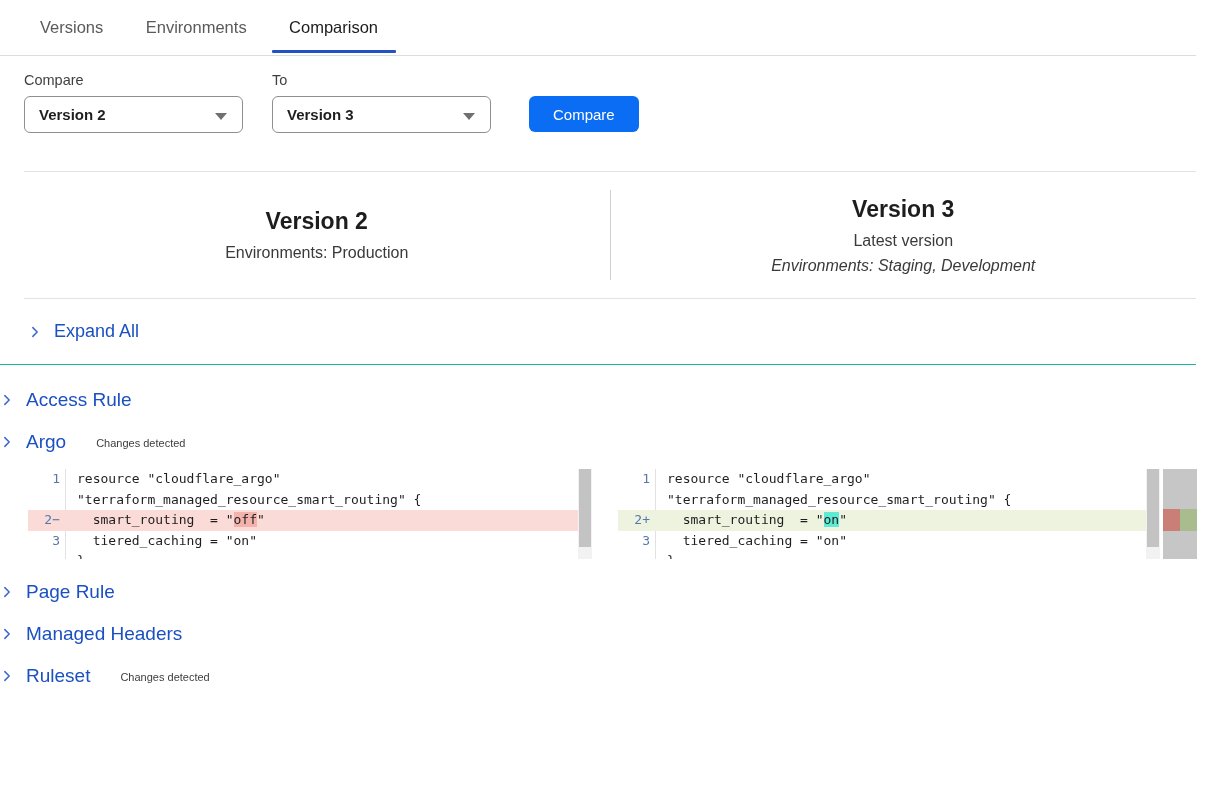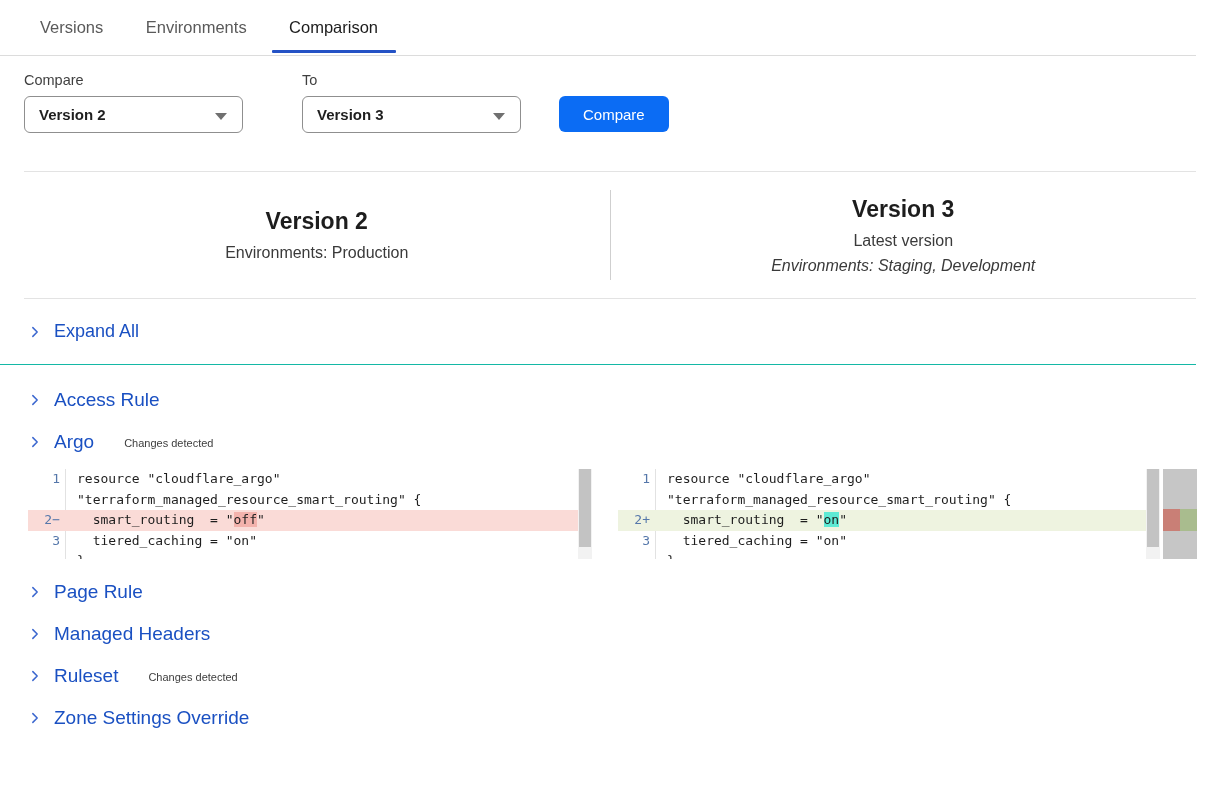--- a/index.html
+++ b/index.html
@@ -22,21 +22,21 @@
   .form-row { display: flex; align-items: flex-end; padding: 16px 0 0 24px; }
   .field { display: flex; flex-direction: column; }
   .field-label { font-size: 14.5px; color: #3f3f3f; margin-bottom: 8px; }
   .select-box { position: relative; width: 219px; height: 37px; border: 1px solid #8f8f8f;
     border-radius: 6px; background: #fff; display: flex; align-items: center;
     padding: 0 14px; cursor: pointer; }
   .select-value { font-size: 15px; font-weight: 700; color: #1f1f1f; }
   .caret-down { position: absolute; right: 15px; top: 16px; width: 0; height: 0;
     border-left: 6px solid transparent; border-right: 6px solid transparent;
     border-top: 7px solid #707070; }
-  .field + .field { margin-left: 59px; }
+  .field + .field { margin-left: 29px; }
   .btn-primary { margin-left: 38px; height: 36px; padding: 0 24px; border: none;
     border-radius: 6px; background: #0b6cf4; color: #ffffff; font-size: 15px;
     font-family: "Liberation Sans", sans-serif; cursor: pointer; margin-bottom: 1px; }
 
   .hr { height: 1px; background: #e3e3e3; margin: 0 28px 0 24px; }
   .hr-top { margin-top: 38px; }
 
   
   .version-headers { display: flex; align-items: stretch; height: 126px;
     margin: 0 28px 0 24px; }
@@ -48,21 +48,21 @@
   .vh-sub + .vh-sub { margin-top: 7px; font-style: italic; }
 
   
   .expand-row { display: flex; align-items: center; height: 66px; padding-left: 28px;
     margin-right: 28px; border-bottom: 1px solid #14b8a6; margin-left: 0; cursor: pointer; }
   .expand-row .chev { color: #3b67cf; }
   .expand-label { font-size: 18px; color: #1a50c2; margin-left: 12px; }
 
   
   .sections { padding-top: 14px; }
-  .section-row { display: flex; align-items: center; height: 42px; padding-left: 28px;
+  .section-row { display: flex; align-items: center; height: 42px; 
     cursor: pointer; }
   .section-label { font-size: 19px; color: #1a50c2; margin-left: 12px; }
   .section-badge { font-size: 11px; color: #3d3d3d; margin-left: 30px; padding-top: 2px; }
   .chev { display: inline-flex; width: 14px; height: 14px; color: #3b67cf; }
   .chev svg { width: 14px; height: 14px; }
 
   
   .diff-wrap { display: flex; margin: 6px 0 12px 28px; }
   .diff-panel { position: relative; height: 90px; overflow: hidden; background: #fff; }
   .diff-left { width: 564px; }
@@ -249,23 +249,15 @@
     <div class="section-row">
       <span class="chev">
         <svg viewBox="0 0 16 16">
             <path d="M5.5 3l5 5-5 5" fill="none" stroke="currentColor" stroke-width="1.7" stroke-linecap="round" stroke-linejoin="round"></path>
           </svg>
       </span>
       <span class="section-label">Ruleset</span>
       <span class="section-badge">Changes detected</span>
     </div>
 
-    <div class="section-row">
-      <span class="chev">
-        <svg viewBox="0 0 16 16">
-            <path d="M5.5 3l5 5-5 5" fill="none" stroke="currentColor" stroke-width="1.7" stroke-linecap="round" stroke-linejoin="round"></path>
-          </svg>
-      </span>
-      <span class="section-label">Zone Settings Override</span>
-    </div>
 
   </div>
 </div>
 
 </body></html>

